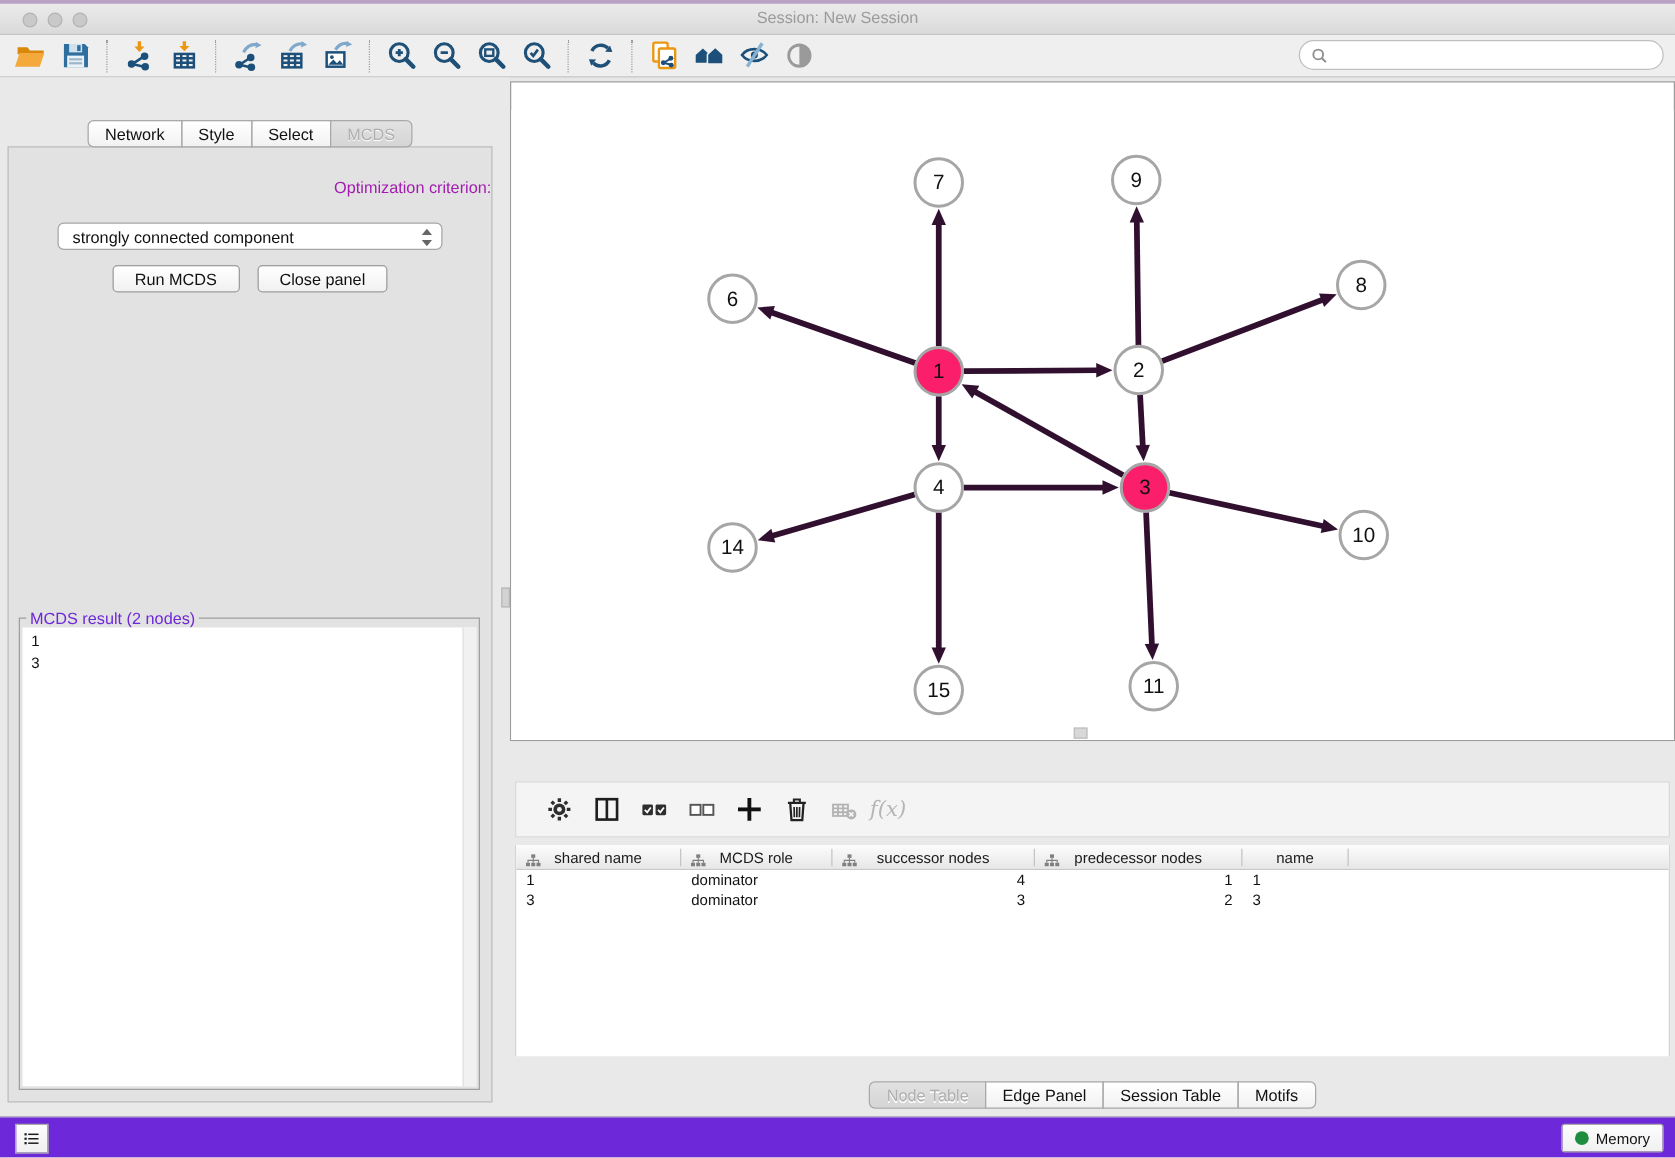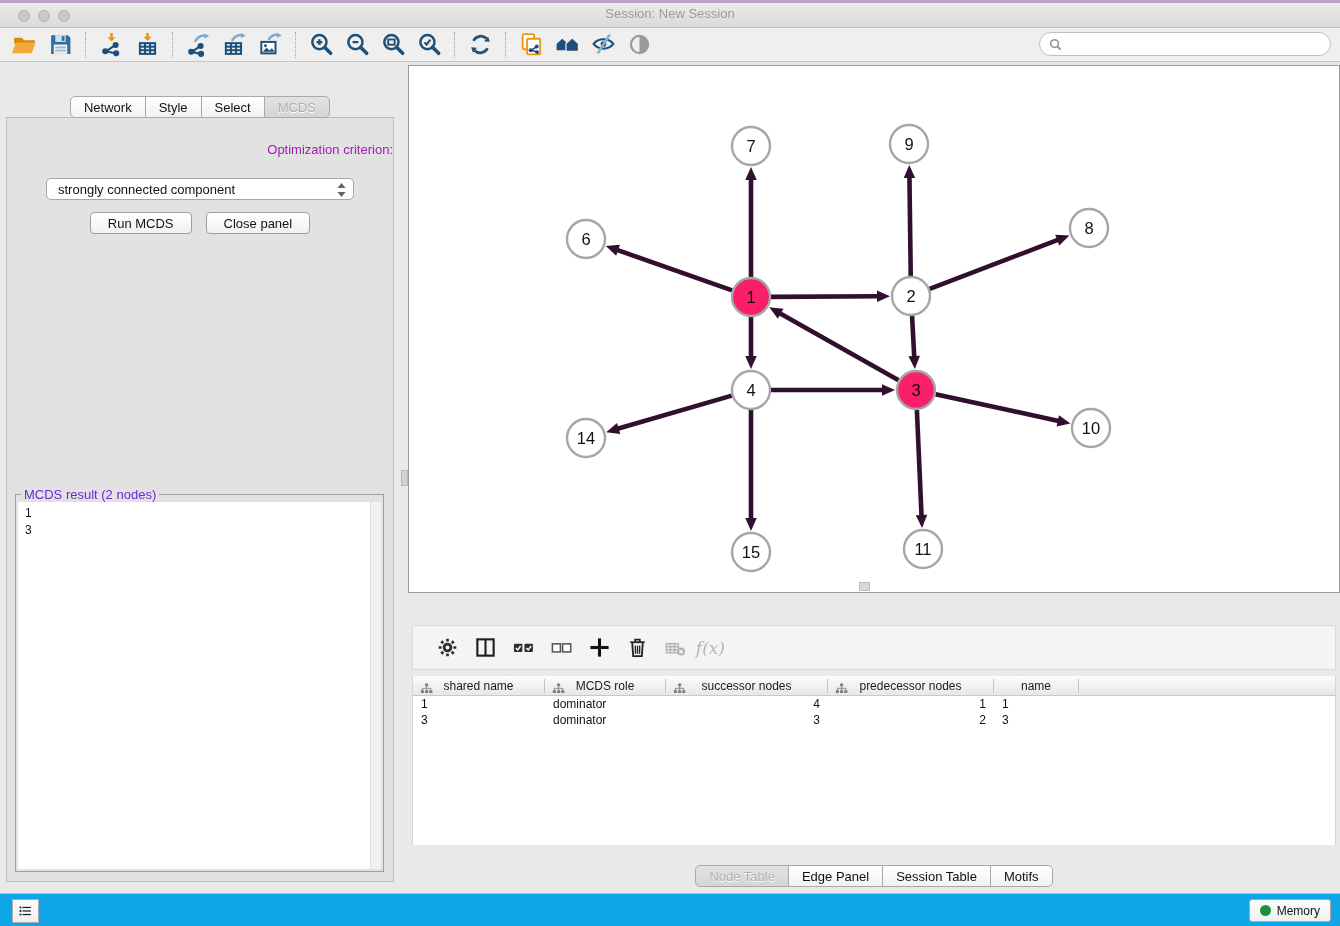--- a/index.html
+++ b/index.html
@@ -68,21 +68,21 @@
   .fx-label{font-family:"DejaVu Serif",serif;font-style:italic;font-size:17px;color:#B5B5B5;}
   .tp-table{position:absolute;left:4px;top:83px;right:4px;height:169px;background:#FFF;overflow:hidden;border-left:1px solid #D5D5D5;border-right:1px solid #D5D5D5;}
   .tp-head{display:flex;height:19px;background:linear-gradient(#FCFCFC,#E7E7E7);border-bottom:1px solid #C9C9C9;font-size:12px;color:#1A1A1A;align-items:center;}
   .th{position:relative;display:flex;align-items:center;justify-content:center;border-right:1px solid #C4C4C4;box-sizing:border-box;flex:none;}
   .th .tree{position:absolute;left:7px;top:4px;width:13px;height:11px;}
   .th-fill{flex:1;border-right:none;}
   .tr{display:flex;height:16px;font-size:12px;line-height:16px;color:#111;}
   .td{box-sizing:border-box;padding:0 8px;white-space:nowrap;flex:none;}
   .tp-tabs{position:absolute;left:0;right:0;top:272px;display:flex;justify-content:center;}
   
-  .status-bar{position:absolute;left:0;top:893px;width:100%;height:33px;background:#0ea5e9;border-top:1px solid #C2C2C2;box-sizing:border-box;}
+  .status-bar{position:absolute;left:0;top:893px;width:100%;height:33px;background:#6d28d9;border-top:1px solid #C2C2C2;box-sizing:border-box;}
   .list-btn{position:absolute;left:12px;top:5px;width:27px;height:24px;background:linear-gradient(#FDFDFD,#F0F0F0);border:1px solid #ABABAB;display:flex;align-items:center;justify-content:center;cursor:default;}
   .list-btn svg{width:17px;height:14px;}
   .memory-btn{position:absolute;right:9px;top:5px;height:23px;background:linear-gradient(#FDFDFD,#F0F0F0);border:1px solid #ABABAB;border-radius:3px;display:flex;align-items:center;gap:6px;padding:0 10px;font-size:12px;color:#111;font-family:"Liberation Sans",sans-serif;cursor:default;}
   .mem-dot{width:11px;height:11px;border-radius:50%;background:#1E8E3E;}
 </style>
 </head>
 <body>
 
 <div class="screen">
   <div class="top-strip"></div>

